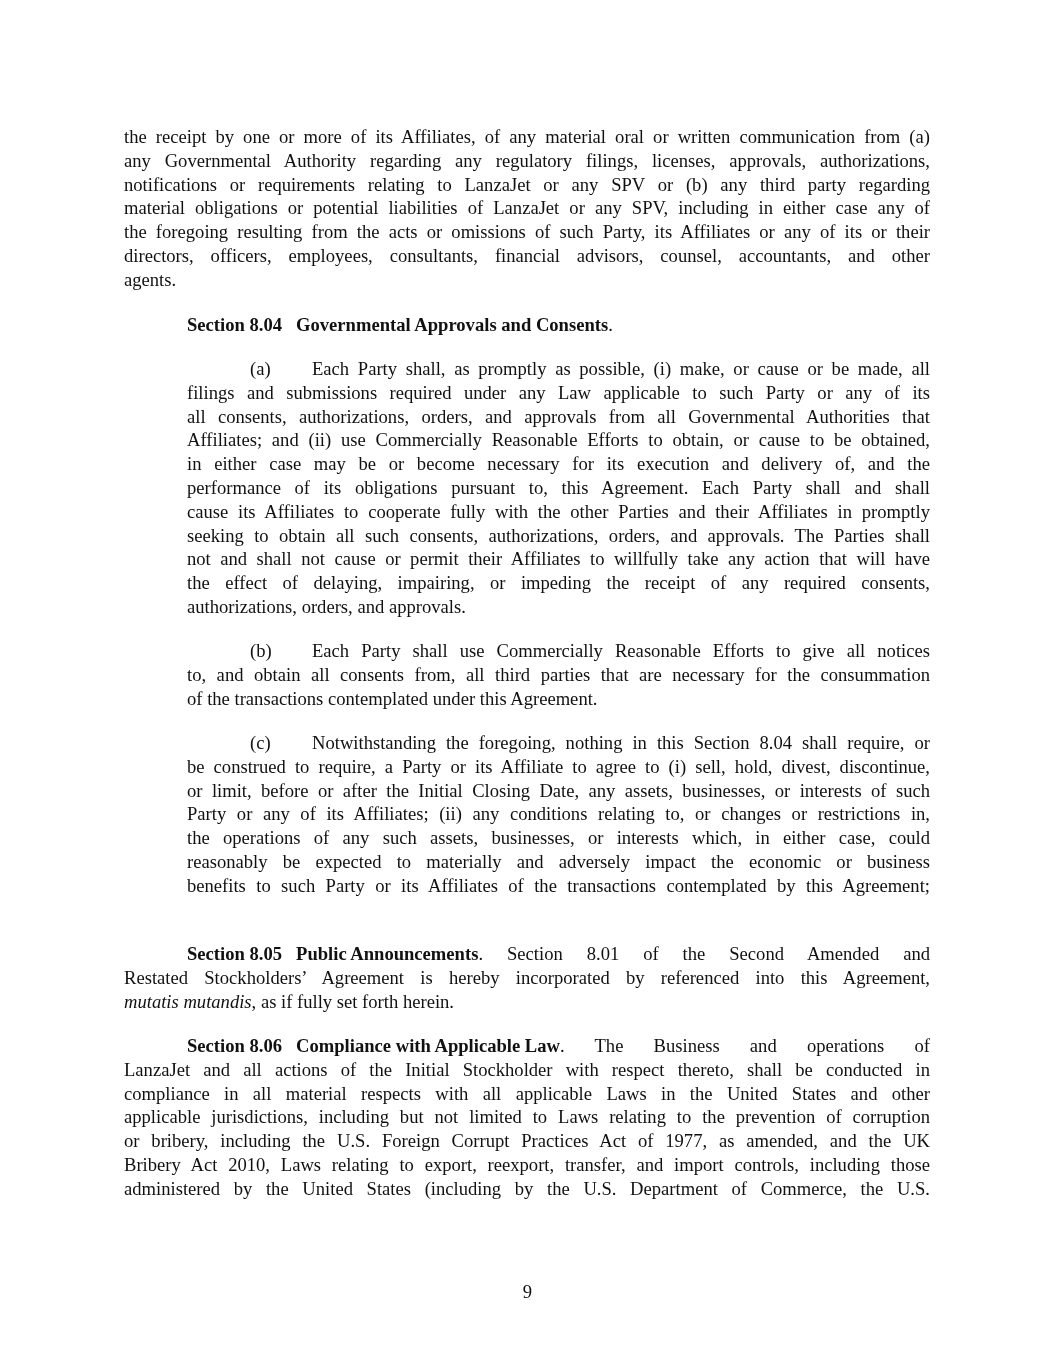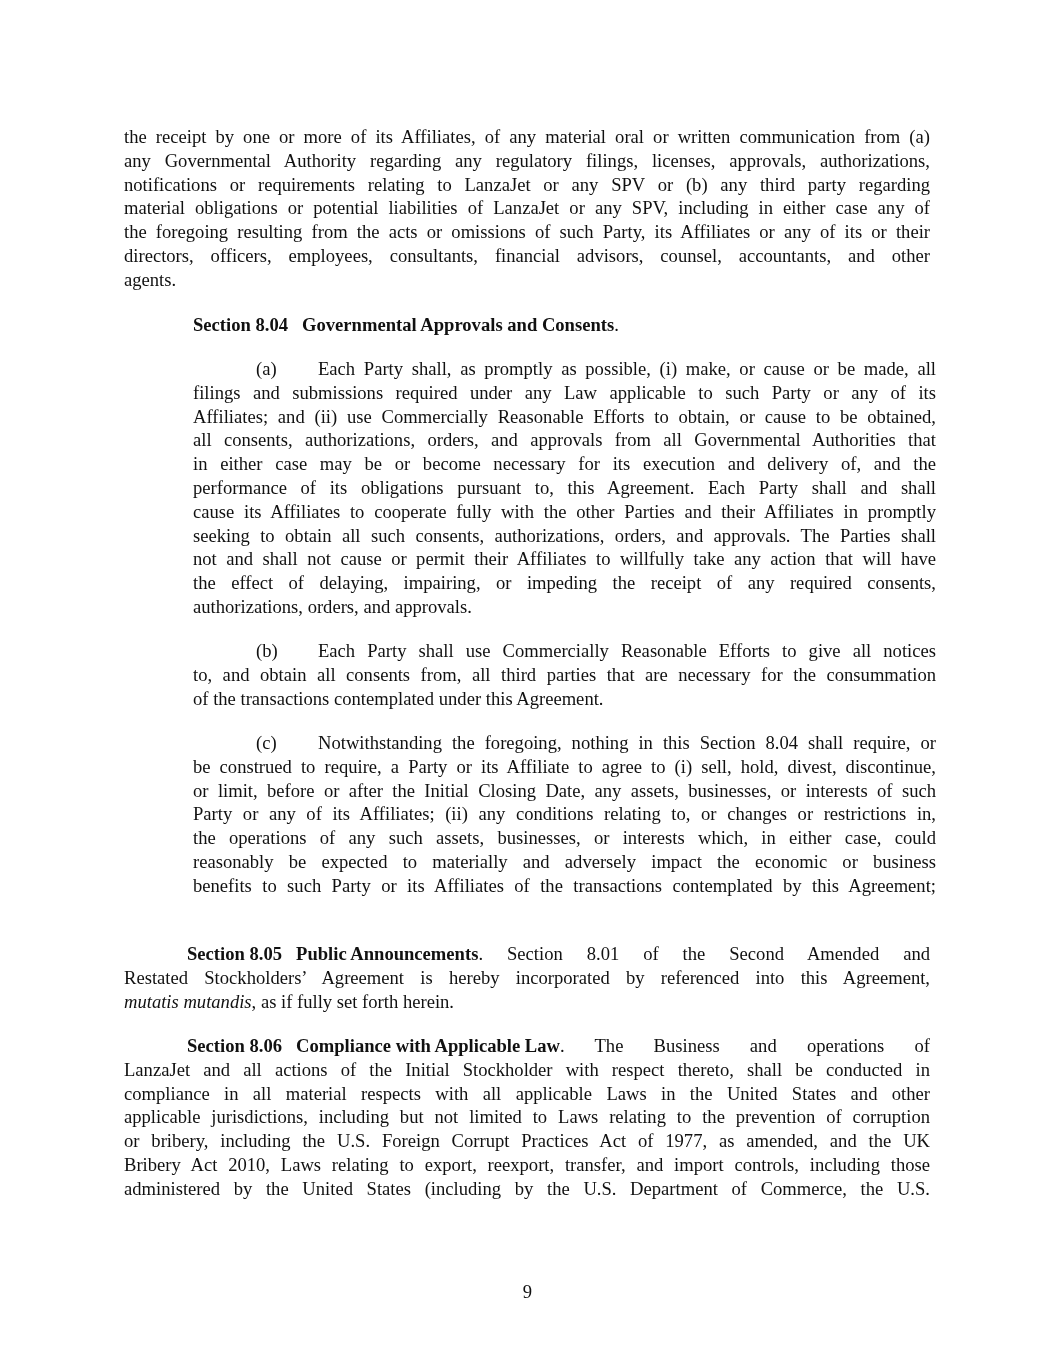--- a/index.html
+++ b/index.html
@@ -31,21 +31,21 @@
       line-height: 23.8px;
       white-space: nowrap;
       text-align: justify;
       text-align-last: justify;
       overflow: visible;
     }
     .line.last {
       text-align-last: left;
     }
     .full { left: 124px; width: 806px; }
-    .indented { left: 193px; width: 743px; }
+    .indented { left: 187px; width: 743px; }
     .b { font-weight: bold; }
     .i { font-style: italic; }
     .tab-label { display: inline-block; width: 62px; }
     .sec-gap { display: inline-block; width: 14px; }
     .page-number {
       position: absolute;
       left: 0;
       width: 1055px;
       top: 1280px;
       text-align: center;
@@ -72,22 +72,22 @@
       <span class="b">Section 8.04</span><span class="sec-gap"></span><span class="b">Governmental Approvals and Consents</span><span>.</span>
     </span>
   </div>
 
   <div class="block indented" style="top:357px;">
     <span class="line" style="padding-left: 63px; width: 680px; display: flex; justify-content: space-between;">
       <span class="tab-label">(a)</span>
         <span style="flex: 1 1 0%; text-align: justify; text-align-last: justify; white-space: normal;">Each Party shall, as promptly as possible, (i) make, or cause or be made, all</span>
     </span>
     <span class="line">filings and submissions required under any Law applicable to such Party or any of its</span>
+    <span class="line">all consents, authorizations, orders, and approvals from all Governmental Authorities that</span>
     <span class="line">Affiliates; and (ii) use Commercially Reasonable Efforts to obtain, or cause to be obtained,</span>
-    <span class="line">all consents, authorizations, orders, and approvals from all Governmental Authorities that</span>
     <span class="line">in either case may be or become necessary for its execution and delivery of, and the</span>
     <span class="line">performance of its obligations pursuant to, this Agreement.  Each Party shall and shall</span>
     <span class="line">cause its Affiliates to cooperate fully with the other Parties and their Affiliates in promptly</span>
     <span class="line">seeking to obtain all such consents, authorizations, orders, and approvals.  The Parties shall</span>
     <span class="line">not and shall not cause or permit their Affiliates to willfully take any action that will have</span>
     <span class="line">the effect of delaying, impairing, or impeding the receipt of any required consents,</span>
     <span class="line last">authorizations, orders, and approvals.</span>
   </div>
 
   <div class="block indented" style="top:639px;">

